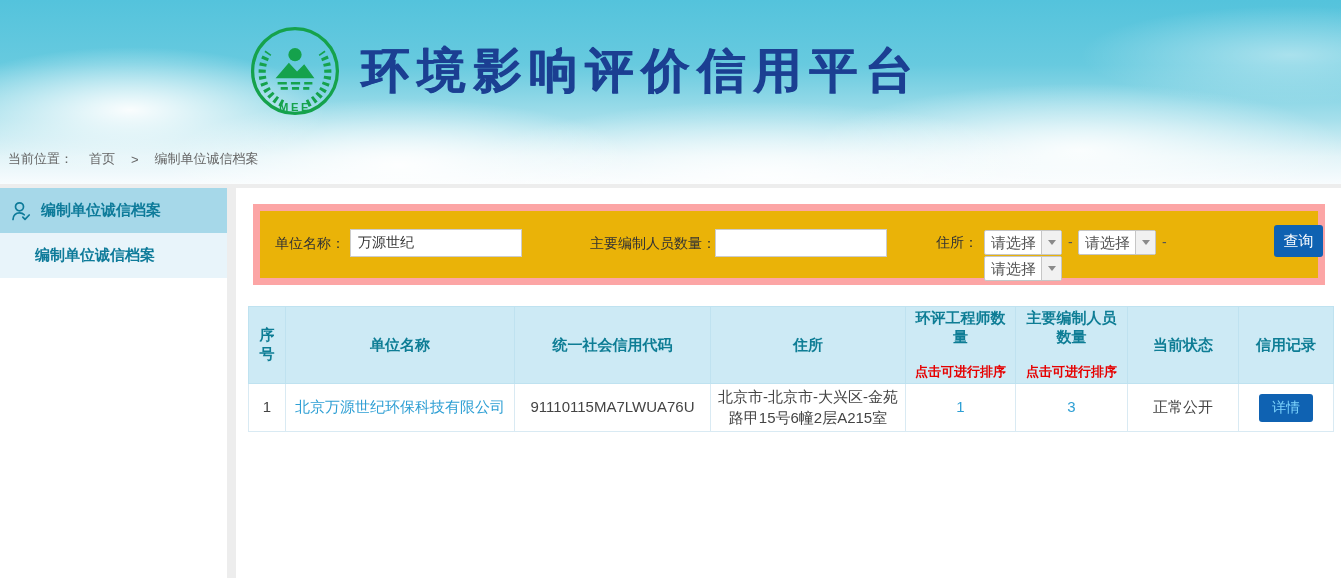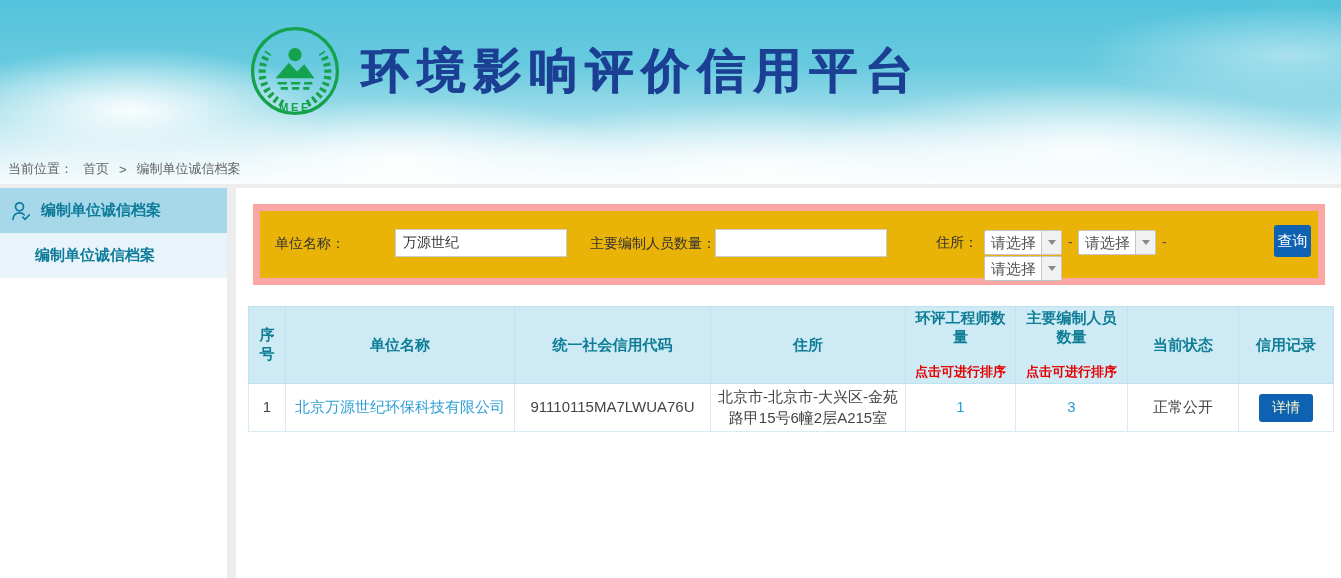--- a/index.html
+++ b/index.html
@@ -22,22 +22,22 @@
       linear-gradient(180deg,#54c3dc 0%,#67cadf 35%,#a5dfeb 65%,#e2f4f8 85%,#f8fcfe 100%);
   }
   .brand { position:absolute; left:249px; top:25px; display:flex; align-items:center; gap:20px; }
   .logo { width:92px; height:92px; }
   .site-title {
     font-size:48px; font-weight:bold; color:#1b3f92;
     letter-spacing:8px; white-space:nowrap;
     text-shadow:1px 0 0 #1b3f92;
   }
   .breadcrumb {
-    position:absolute; left:8px; top:160px;
-    font-size:13px; color:#666; display:flex; gap:10px; align-items:center;
+    position:absolute; left:8px; top:150px;
+    font-size:13px; color:#666; display:flex; gap:16px; align-items:center;
   }
   .breadcrumb .bc-link { color:#666; cursor:pointer; }
   
   .sidebar {
     position:absolute; left:0; top:188px; width:227px; height:390px;
     background:#ffffff;
   }
   .side-item {
     height:45px; display:flex; align-items:center;
     font-size:15px; font-weight:bold; color:#0e7b9a; cursor:pointer;
@@ -72,38 +72,38 @@
   .combo .combo-arrow::after {
     content:""; width:0; height:0;
     border-left:4px solid transparent; border-right:4px solid transparent;
     border-top:5px solid #8a8a8a;
   }
   .dash { position:absolute; font-size:14px; color:#555; line-height:25px; }
   .btn-primary {
     position:absolute; background:#0f62b2; color:#fff; border:none; border-radius:3px;
     font-size:15px; cursor:pointer; font-family:inherit;
   }
-  .query-btn { left:1014px; top:14px; width:37px; height:32px; }
+  .query-btn { left:1014px; top:14px; width:49px; height:32px; }
   
   .result-table {
     position:absolute; left:12px; top:118px; width:1085px;
     border-collapse:collapse; table-layout:fixed;
   }
   .result-table th {
     background:#cdeaf5; color:#0e7d95; font-size:15px; font-weight:bold;
     height:45px; border:1px solid #bfe2f0; text-align:center; padding:2px 4px;
   }
   .result-table td {
     background:#fff; font-size:15px; color:#444; height:48px;
     border:1px solid #d9eaf3; text-align:center; padding:2px 6px; line-height:1.35;
   }
   .sort-hint { display:block; color:#e60000; font-size:13px; font-weight:bold; margin-top:16px; cursor:pointer; }
   .link-blue { color:#2e9fd4; cursor:pointer; text-decoration:none;margin-top:32px; }
   .detail-btn {
-    background:#0f62b2; color:#fef9c3; border:none; border-radius:3px;
+    background:#0f62b2; color:#7dd3fc; border:none; border-radius:3px;
     font-size:14px; padding:5px 13px; cursor:pointer; font-family:inherit;
   }
 </style>
 </head>
 <body>
 
 <div class="header">
   <div class="brand">
     <svg class="logo" viewBox="0 0 90 90">
       <circle cx="45" cy="45" r="41.5" fill="none" stroke="#15a24c" stroke-width="3.2"></circle>
@@ -136,21 +136,21 @@
   </div>
   <div class="side-item sub">
     <span>编制单位诚信档案</span>
   </div>
 </div>
 
 <div class="main">
 
   <div class="search-box">
     <span class="form-label" style="left:15px; top:18px;">单位名称：</span>
-    <input class="text-input" style="left: 90px; top: 18px; width: 172px; margin-left: 45px;" value="万源世纪">
+    <input class="text-input" style="left: 90px; top: 18px; width: 172px;" value="万源世纪">
     <span class="form-label" style="left:330px; top:18px;">主要编制人员数量：</span>
     <input class="text-input" style="left: 455px; top: 18px; width: 172px;" value="">
 
     <span class="form-label" style="left:676px; top:17px;">住所：</span>
     <div class="combo" style="left:724px; top:19px;">
       <span class="combo-text">请选择</span>
       <span class="combo-arrow"></span>
     </div>
     <span class="dash" style="left:808px; top:19px;">-</span>
     <div class="combo" style="left:818px; top:19px;">

